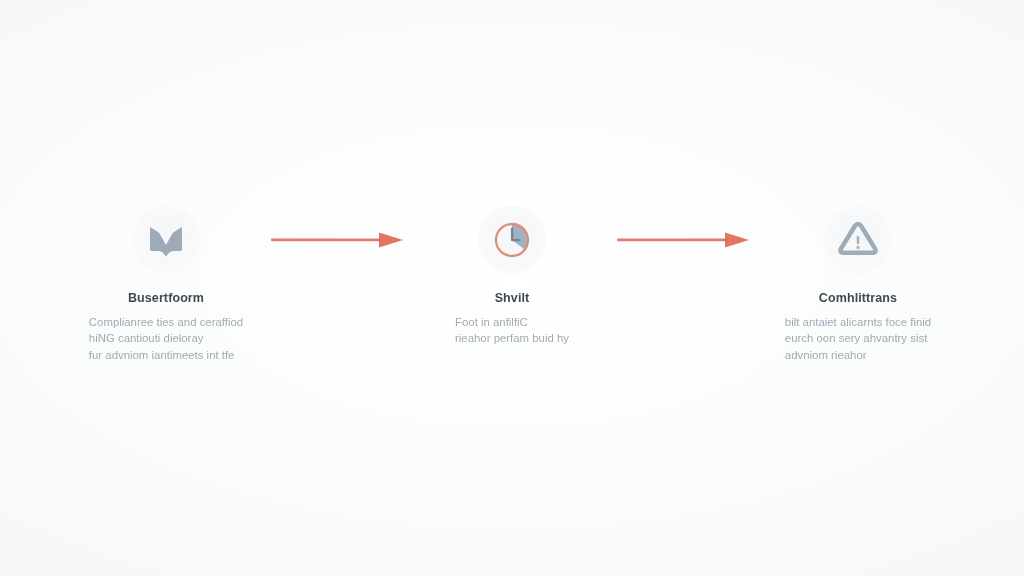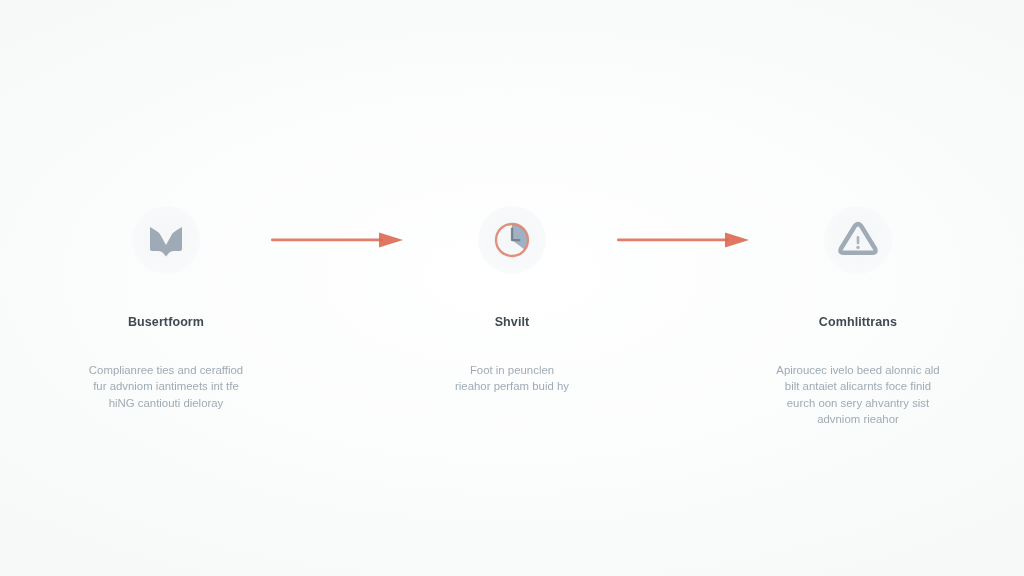--- a/index.html
+++ b/index.html
@@ -36,21 +36,20 @@
     justify-content: center;
   }
 
   
   .step {
     width: 196px;
     display: flex;
     flex-direction: column;
     align-items: center;
     flex: 0 0 auto;
-    gap: 24px;
   }
 
   .icon-wrap {
     width: 68px;
     height: 68px;
     border-radius: 50%;
     background: radial-gradient(circle at 50% 45%, #f4f6f7 0%, #f7f9fa 62%, rgba(250,252,251,0) 100%);
     display: flex;
     align-items: center;
     justify-content: center;
@@ -67,21 +66,20 @@
     margin-bottom: 9px;
     text-align: center;
     opacity: .92;
     filter: blur(.22px);
   }
 
   .step-desc {
     font-size: 11.4px;
     line-height: 16.4px;
     color: #9aa7b1;
-    text-align: center;
     max-width: 180px;
     filter: blur(.35px);
     opacity: .95;
   }
   .step-desc div { white-space: nowrap; }
 
   
   .arrow {
     flex: 0 0 auto;
     width: 150px;
@@ -105,22 +103,22 @@
       <svg width="44" height="44" viewBox="0 0 44 44" aria-hidden="true">
         <path d="M6 9 L6 31 Q6 33 8 33 L14 33 Q18 33 20 36 L22 38.5 L24 36
                  Q26 33 30 33 L36 33 Q38 33 38 31 L38 9
                  L33 12 Q29 14 27 18 L22 27 L17 18 Q15 14 11 12 Z" fill="#97a4b0" opacity=".93"></path>
         <path d="M15 12 L22 24 L29 12 L29 9 L22 20 L15 9 Z" fill="#fafcfb" opacity=".55"></path>
       </svg>
     </div>
     <div class="step-title">Busertfoorm</div>
     <div class="step-desc">
       <div>Complianree ties and ceraffiod</div>
+      <div>hiNG cantiouti dieloray</div>
       <div>fur advniom iantimeets int tfe</div>
-      <div>hiNG cantiouti dieloray</div>
     </div>
   </div>
 
   <div class="arrow">
     <svg width="136" height="20" viewBox="0 0 136 20" aria-hidden="true">
       <rect x="0" y="8.6" width="112" height="2.6" rx="1.2" fill="#dd6b55" opacity=".88"></rect>
       <path d="M108 2.5 L132 10 L108 17.5 Z" fill="#dd6b55" opacity=".92"></path>
     </svg>
   </div>
 
@@ -128,21 +126,21 @@
     <div class="icon-wrap">
       <svg width="44" height="44" viewBox="0 0 44 44" aria-hidden="true">
         <path d="M22 22 L22 6 A16 16 0 0 1 34.5 31.5 Z" fill="#8fa4b8" opacity=".85"></path>
         <circle cx="22" cy="22" r="16" fill="none" stroke="#dd8570" stroke-width="2.3" opacity=".92"></circle>
         <rect x="20.9" y="9.5" width="2.3" height="13.2" rx="1.1" fill="#6f7d8a" opacity=".9"></rect>
         <rect x="21" y="21" width="9.5" height="2.2" rx="1.1" fill="#6f7d8a" opacity=".85"></rect>
       </svg>
     </div>
     <div class="step-title">Shvilt</div>
     <div class="step-desc">
-      <div>Foot in peunclen</div>
+      <div>Foot in anfilfiC</div>
       <div>rieahor perfam buid hy</div>
     </div>
   </div>
 
   <div class="arrow">
     <svg width="136" height="20" viewBox="0 0 136 20" aria-hidden="true">
       <rect x="0" y="8.6" width="112" height="2.6" rx="1.2" fill="#dd6b55" opacity=".88"></rect>
       <path d="M108 2.5 L132 10 L108 17.5 Z" fill="#dd6b55" opacity=".92"></path>
     </svg>
   </div>
@@ -151,20 +149,19 @@
     <div class="icon-wrap">
       <svg width="44" height="44" viewBox="0 0 44 44" aria-hidden="true">
         <path d="M19.2 7.5 Q22 4.8 24.8 7.5 L39 30.5 Q41 34.5 37 34.8 L7 34.8
                  Q3 34.5 5 30.5 Z" fill="none" stroke="#97a4b0" stroke-width="4.4" stroke-linejoin="round" opacity=".92"></path>
         <rect x="20.7" y="18" width="2.6" height="8.4" rx="1.3" fill="#97a4b0" opacity=".8"></rect>
         <circle cx="22" cy="29.4" r="1.7" fill="#97a4b0" opacity=".8"></circle>
       </svg>
     </div>
     <div class="step-title">Comhlittrans</div>
     <div class="step-desc">
-      <div>Apiroucec ivelo beed alonnic ald</div>
       <div>bilt antaiet alicarnts foce finid</div>
       <div>eurch oon sery ahvantry sist</div>
       <div>advniom rieahor</div>
     </div>
   </div>
 
 </div>
 
 </body></html>

